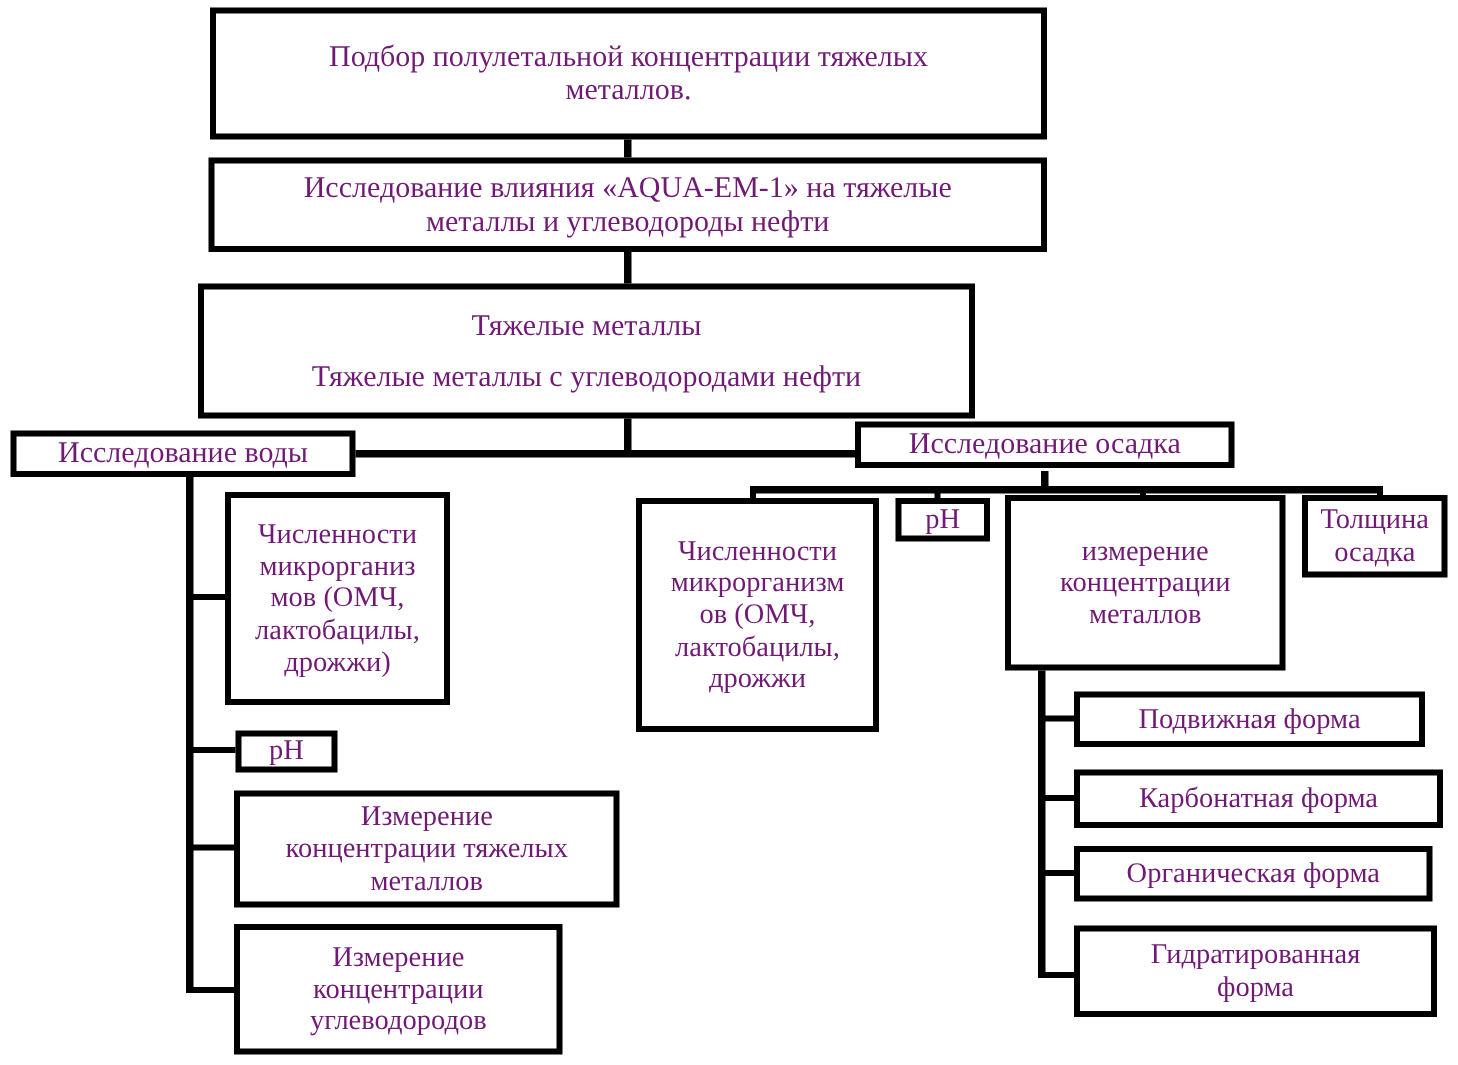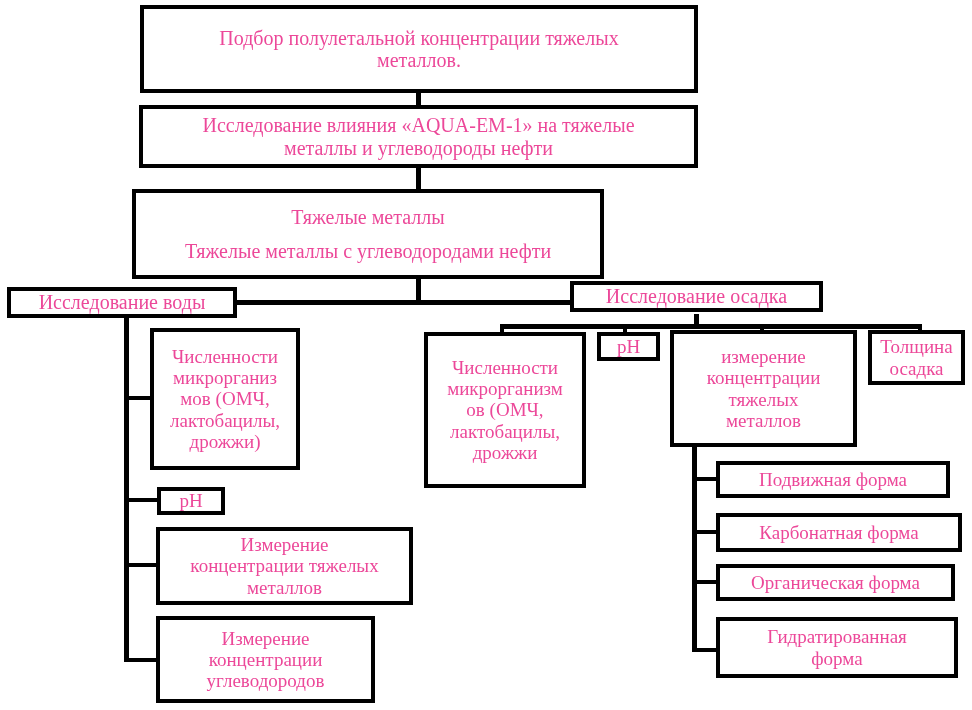--- a/index.html
+++ b/index.html
@@ -6,21 +6,21 @@
     margin: 0;
     padding: 0;
     background: #ffffff;
   }
   #canvas {
     position: relative;
     width: 972px;
     height: 710px;
     background: #ffffff;
     font-family: "Liberation Serif", "DejaVu Serif", serif;
-    color: #ec4899;
+    color: #701a75;
     overflow: hidden;
   }
   .node {
     position: absolute;
     box-sizing: border-box;
     border: 4px solid #000000;
     background: #ffffff;
     display: flex;
     flex-direction: column;
     align-items: center;
@@ -78,21 +78,21 @@
   <div class="node fs20" style="left:140px; top:5px; width:558px; height:88px;">
     <span class="ln">Подбор полулетальной  концентрации тяжелых</span>
     <span class="ln">металлов.</span>
   </div>
 
   <div class="node fs20" style="left:139px; top:105px; width:559px; height:63px;">
     <span class="ln">Исследование влияния «AQUA-EM-1» на тяжелые</span>
     <span class="ln">металлы и углеводороды нефти</span>
   </div>
 
-  <div class="node fs20" style="left:132px; top:189px; width:472px; height:90px; justify-content:space-evenly;">
+  <div class="node fs20" style="left:132px; top:189px; width:518px; height:90px; justify-content:space-evenly;">
     <span class="ln">Тяжелые металлы</span>
     <span class="ln">Тяжелые металлы с углеводородами нефти</span>
   </div>
 
   <div class="node fs20" style="left:7px; top:287px; width:230px; height:31px;">
     <span class="ln">Исследование воды</span>
   </div>
 
   <div class="node fs20" style="left:570px; top:281px; width:253px; height:31px;">
     <span class="ln">Исследование осадка</span>
@@ -130,21 +130,20 @@
     <span class="ln">дрожжи</span>
   </div>
 
   <div class="node fs19" style="left:597px; top:332px; width:63px; height:29px;">
     <span class="ln">pH</span>
   </div>
 
   <div class="node fs19" style="left:670px; top:330px; width:187px; height:117px;">
     <span class="ln">измерение</span>
     <span class="ln">концентрации</span>
-    <span class="ln">тяжелых</span>
     <span class="ln">металлов</span>
   </div>
 
   <div class="node fs19" style="left:716px; top:461px; width:234px; height:37px;">
     <span class="ln">Подвижная форма</span>
   </div>
 
   <div class="node fs19" style="left:868px; top:330px; width:97px; height:55px;">
     <span class="ln">Толщина</span>
     <span class="ln">осадка</span>

